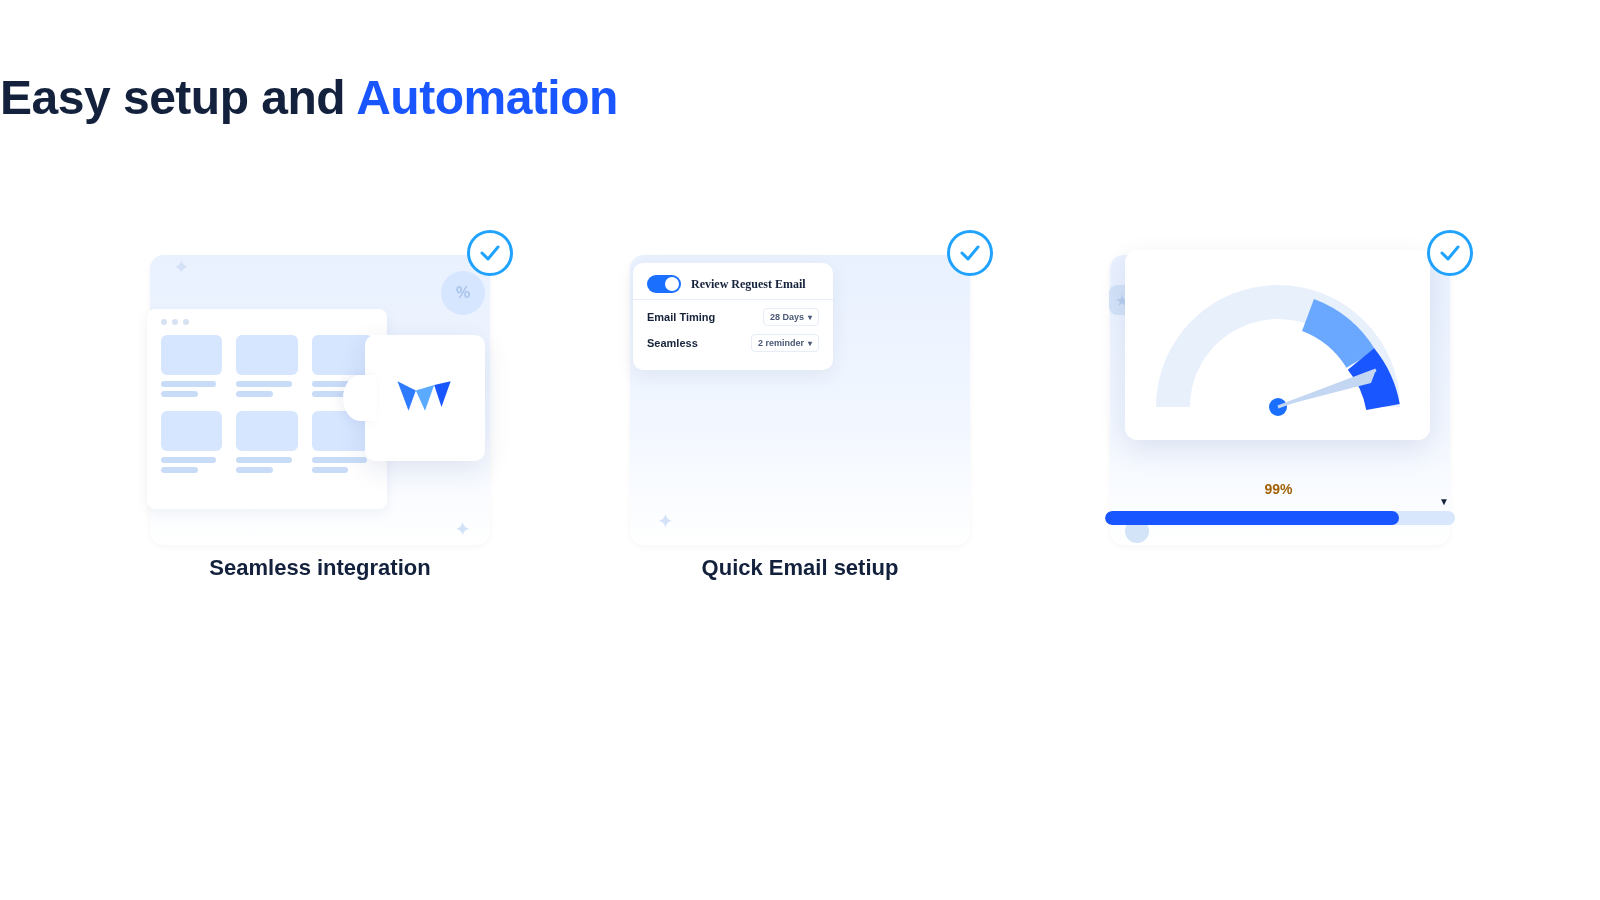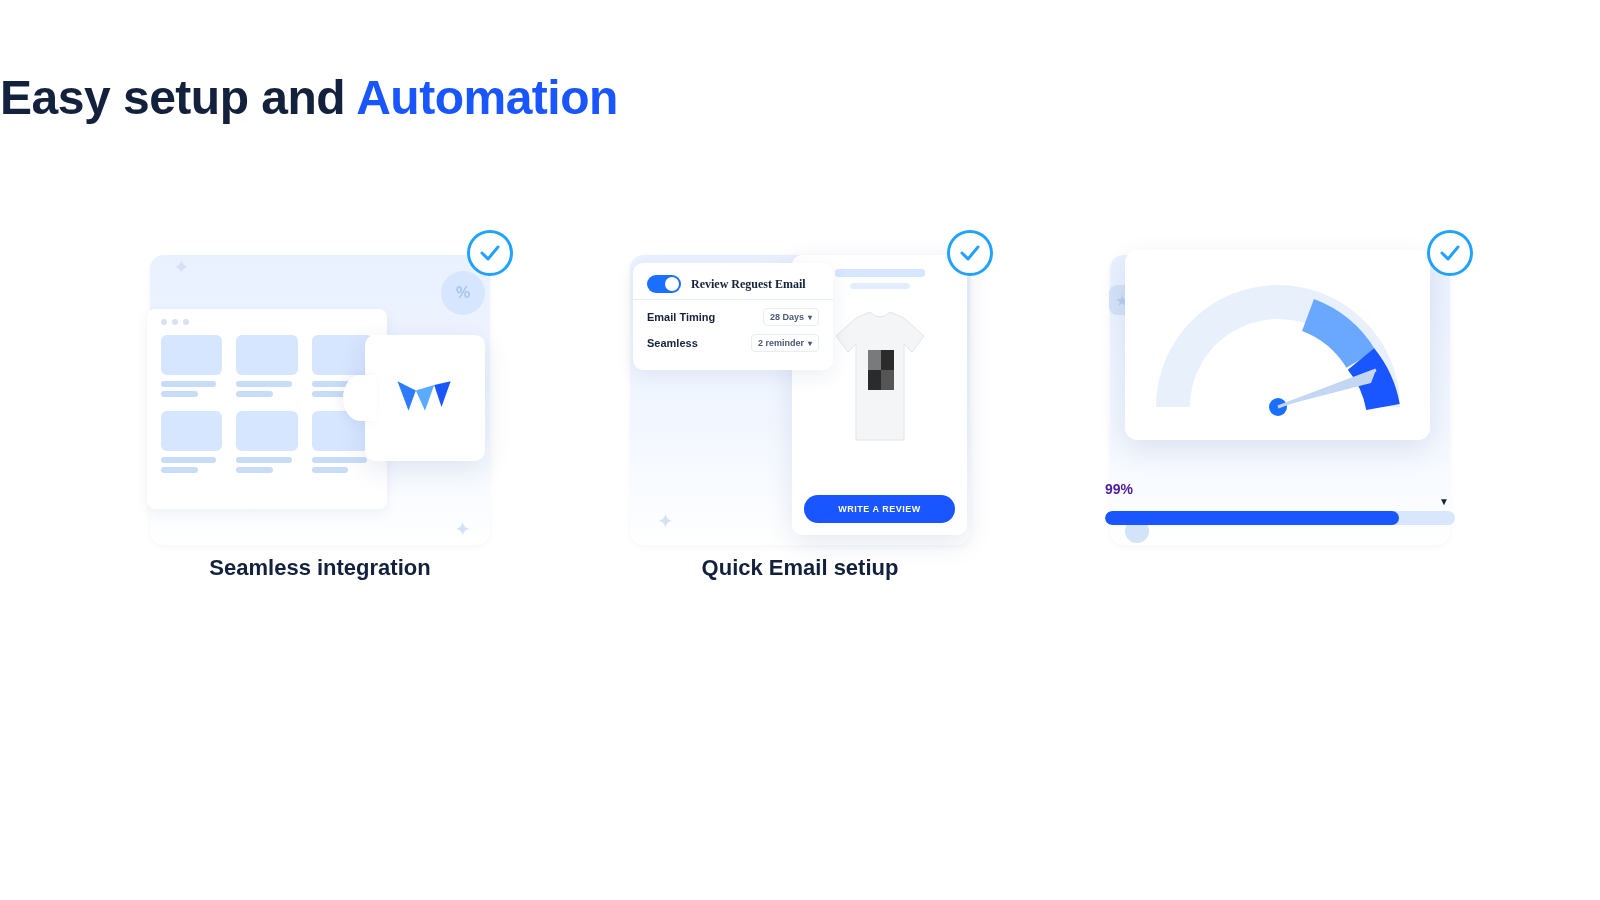--- a/index.html
+++ b/index.html
@@ -180,21 +180,21 @@
     padding-bottom:18px;
     z-index:10;
   }
   .gauge-panel svg{width:250px;height:155px;}
   .prog-wrap{
     position:absolute;
     left:10px;right:10px;top:236px;
     height:36px;
   }
   .pct-label{
-    text-align:left;font-size:14px;font-weight:700;color:#4c1d95;margin-right:3px;
+    text-align:center;font-size:14px;font-weight:700;color:#a16207;margin-right:3px;
   }
   .caret-down{
     text-align:right;font-size:10px;color:#16223b;margin-right:6px;line-height:10px;
   }
   .prog-track{
     margin-top:4px;height:14px;border-radius:7px;background:#d8e7fc;overflow:hidden;
   }
   .prog-fill{
     height:100%;width:84%;background:#1a56ff;border-radius:7px;
   }
@@ -299,33 +299,20 @@
               </span>
           </div>
           <div class="srow">
             <span>Seamless</span>
             <span class="sselect">
                 <span>2 reminder</span>
               </span>
           </div>
         </div>
 
-        <div class="product-preview">
-          <div class="plh-line plh1"></div>
-          <div class="plh-line plh2"></div>
-          <div class="tshirt-wrap">
-            <svg viewBox="0 0 120 140">
-              <path d="M36 10 L50 4 Q60 14 70 4 L84 10 L104 28 L92 44 L84 36 L84 132 L36 132 L36 36 L28 44 L16 28 Z" fill="#f4f5f7" stroke="#e2e5ea" stroke-width="1"></path>
-              <rect x="48" y="42" width="26" height="40" fill="#2b2b2b"></rect>
-              <rect x="48" y="42" width="13" height="20" fill="#7a7a7a"></rect>
-              <rect x="61" y="62" width="13" height="20" fill="#555"></rect>
-            </svg>
-          </div>
-          <div class="write-btn">WRITE A REVIEW</div>
-        </div>
 
         <div class="check-badge">
           <svg viewBox="0 0 24 24">
               <path d="M4 12 L10 18 L20 6" fill="none" stroke="#1fa3ff" stroke-width="3" stroke-linecap="round" stroke-linejoin="round"></path>
             </svg>
         </div>
       </div>
       <div class="caption">Quick Email setiup</div>
     </div>
 

